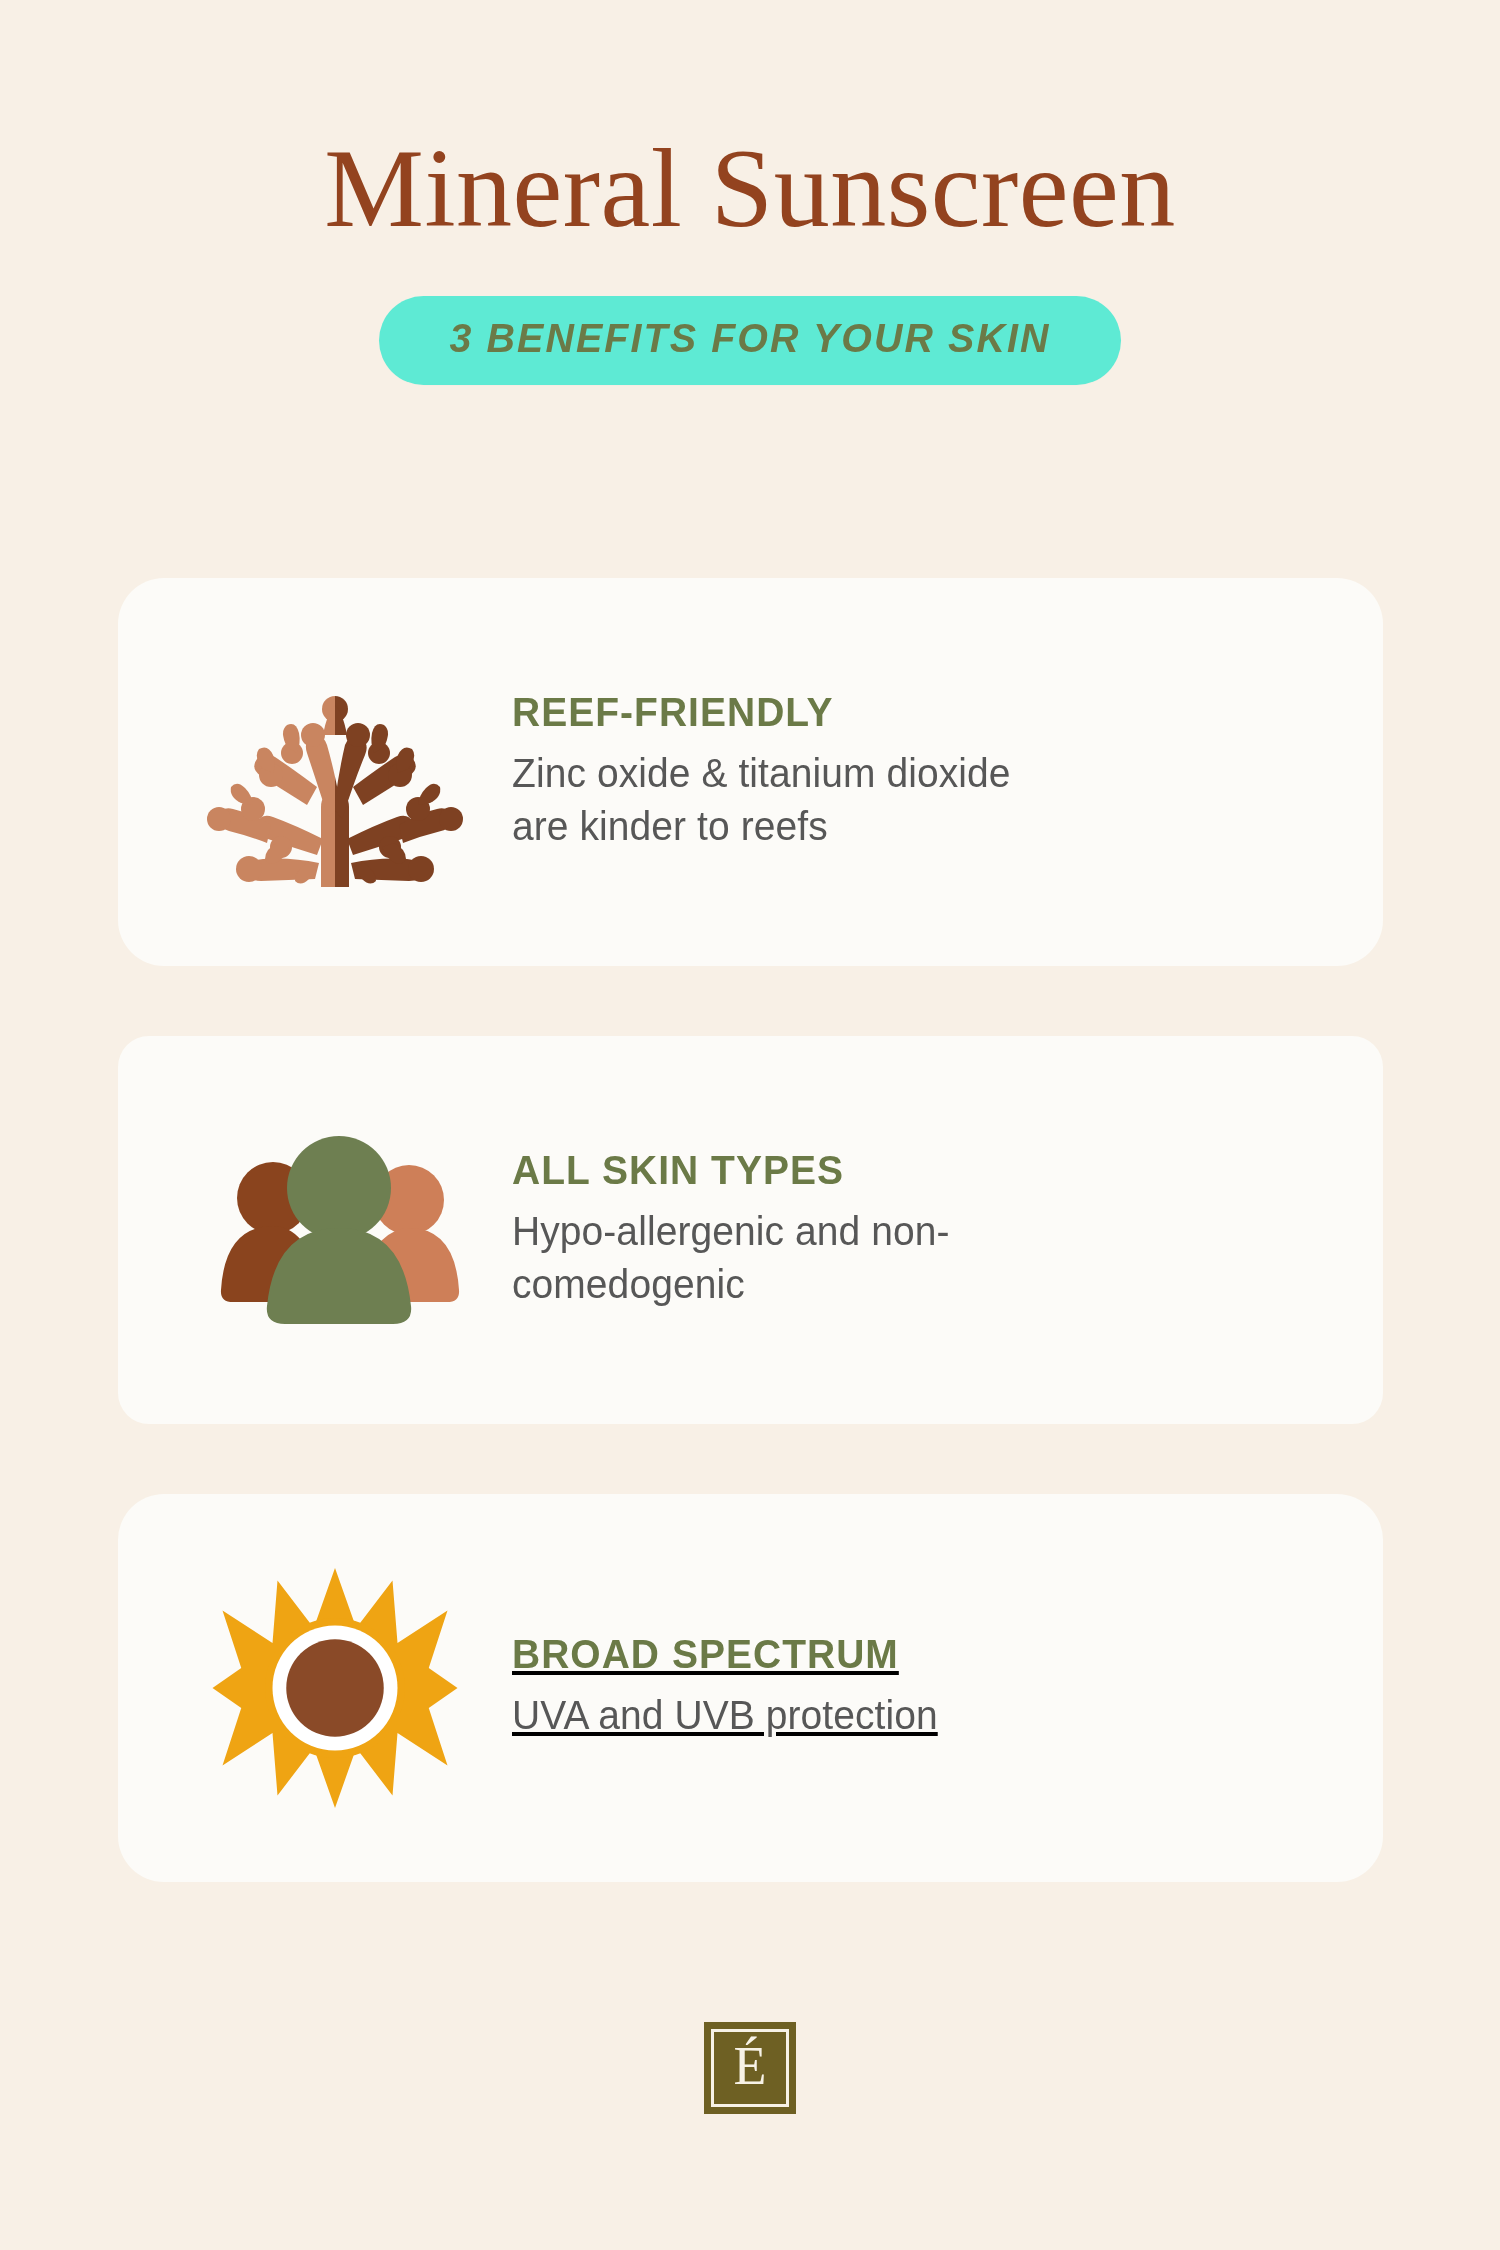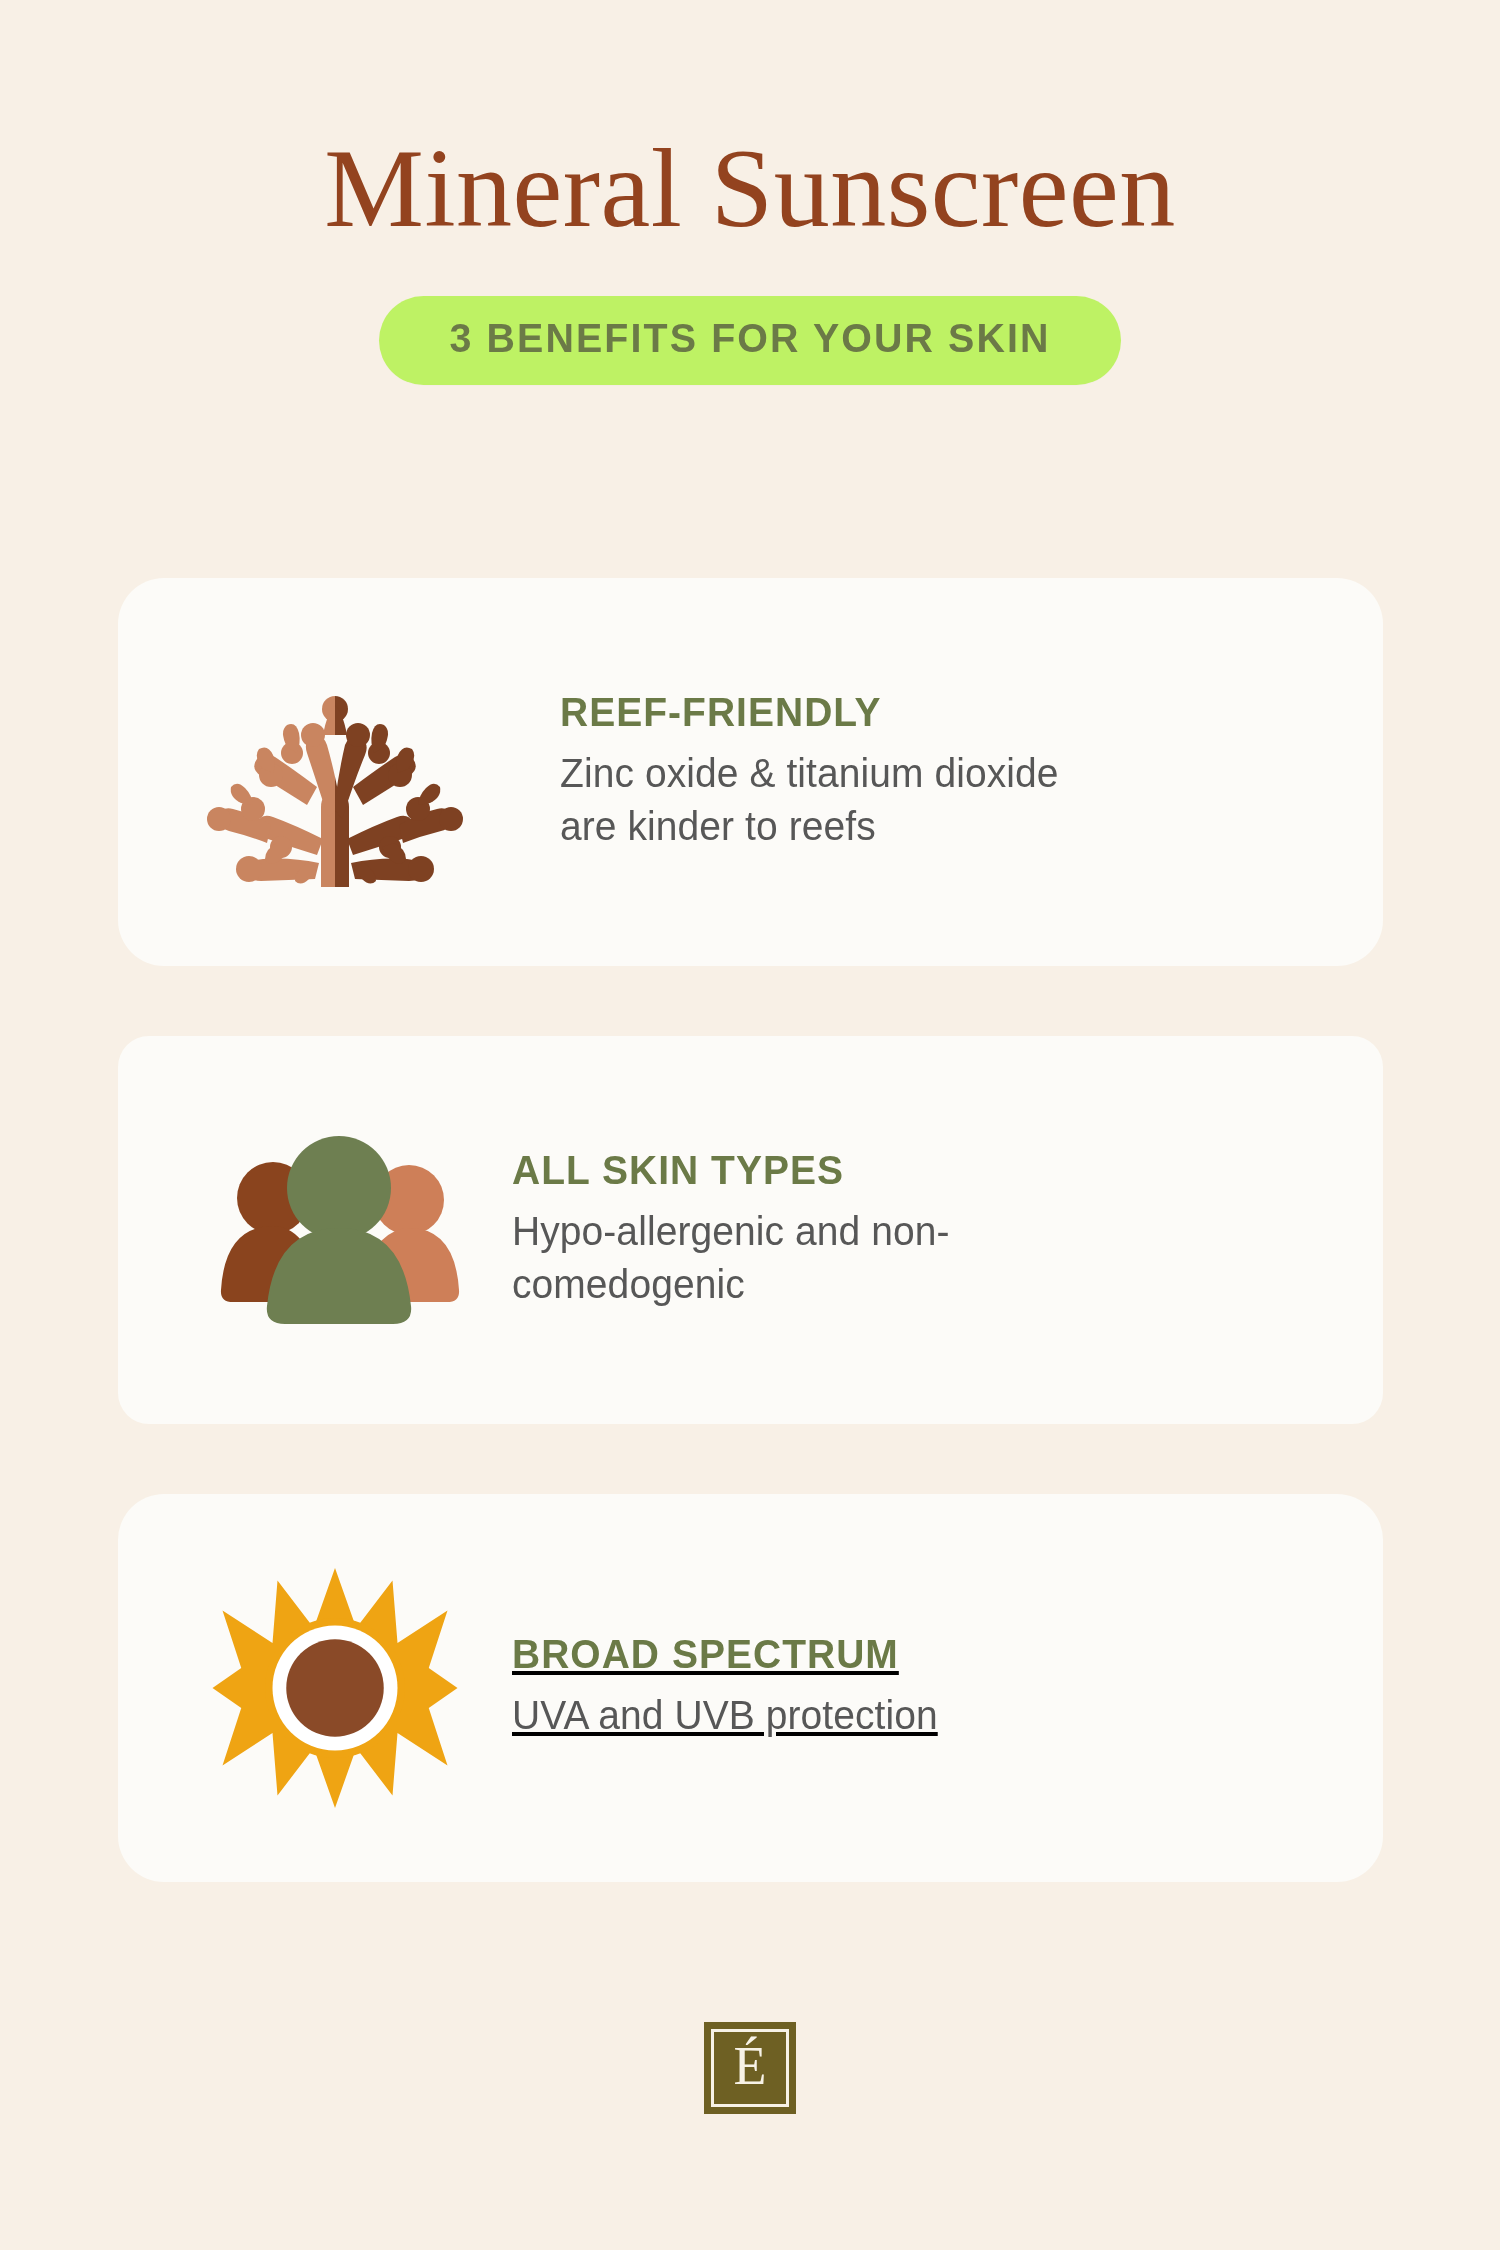--- a/index.html
+++ b/index.html
@@ -45,24 +45,25 @@
   }
 
   .subtitle-wrap {
     display: flex;
     justify-content: center;
     margin-top: 52px;
   }
 
   .subtitle-pill {
     display: inline-block;
-    background: #bef264;
+    background: #5eead4;
     border-radius: 60px;
     padding: 22px 58px 26px 58px;
     box-shadow: 0 1px 0 rgba(0,0,0,0.01);
+    font-style: italic;
   }
 
   .subtitle-text {
     display: block;
     font-family: "Liberation Sans Narrow", "Liberation Sans", sans-serif;
     font-size: 41px;
     font-weight: 700;
     letter-spacing: 2.2px;
     color: #6B7A47;
     line-height: 1;
@@ -82,21 +83,21 @@
   .card {
     background: #FCFBF8;
     border-radius: 46px;
     display: flex;
     align-items: center;
     box-sizing: border-box;
     padding: 0 40px 0 52px;
     margin-bottom: 70px;
   }
 
-  .card-1 { height: 388px; gap: 48px; }
+  .card-1 { height: 388px; }
   .card-2 { height: 388px; border-radius: 31px; }
   .card-3 { height: 388px; margin-bottom: 0; text-decoration: underline; }
 
   .card-icon {
     width: 330px;
     min-width: 330px;
     display: flex;
     align-items: center;
     justify-content: center;
   }

